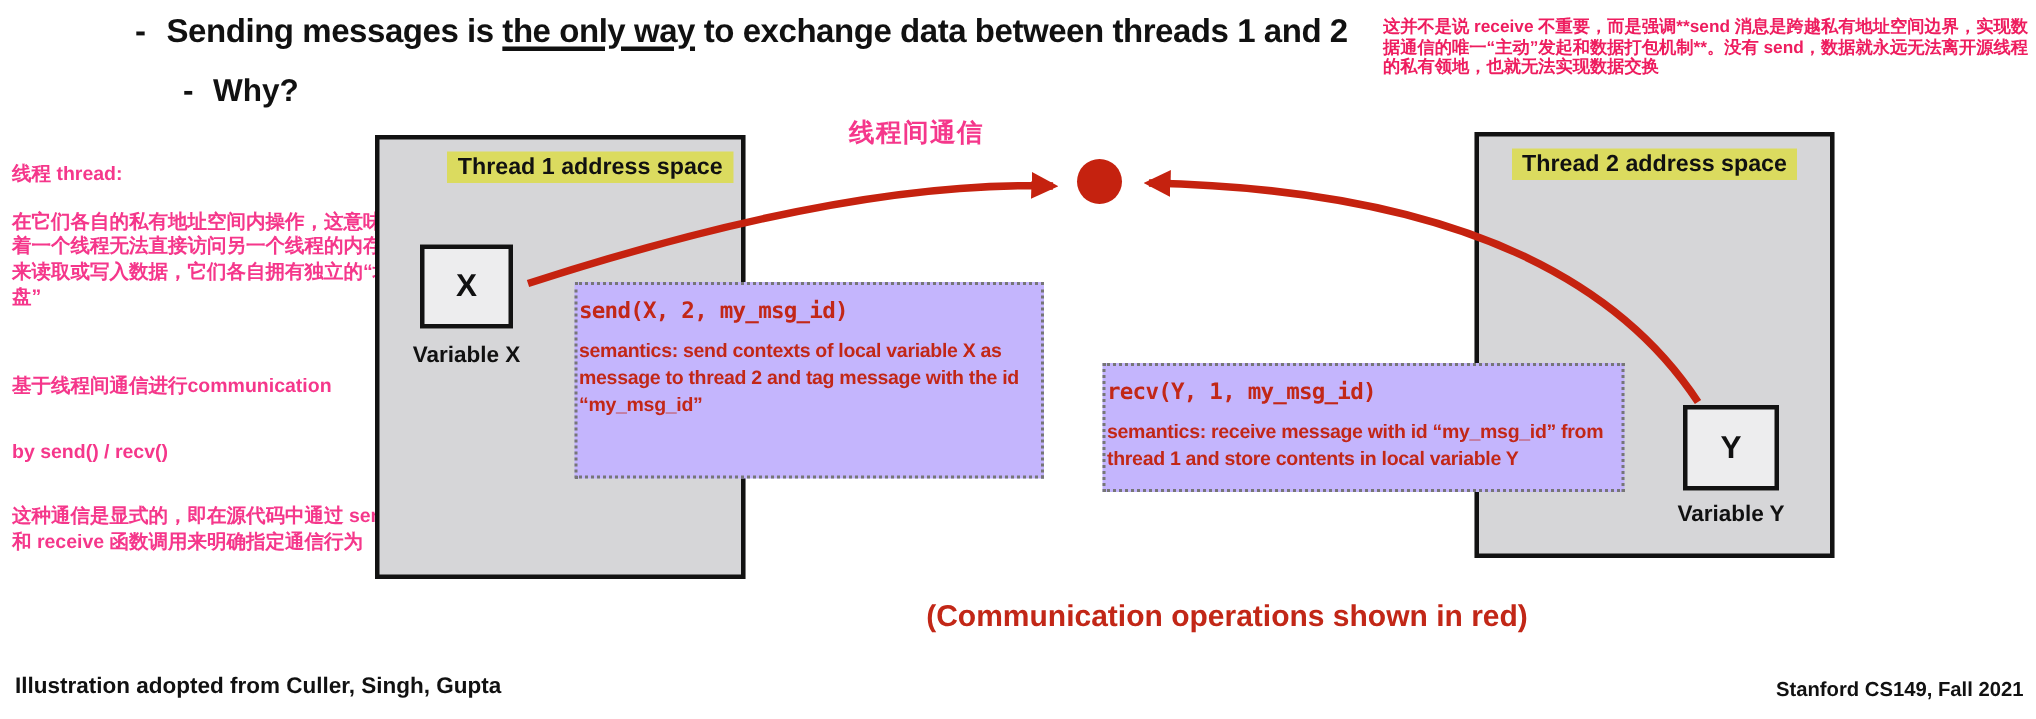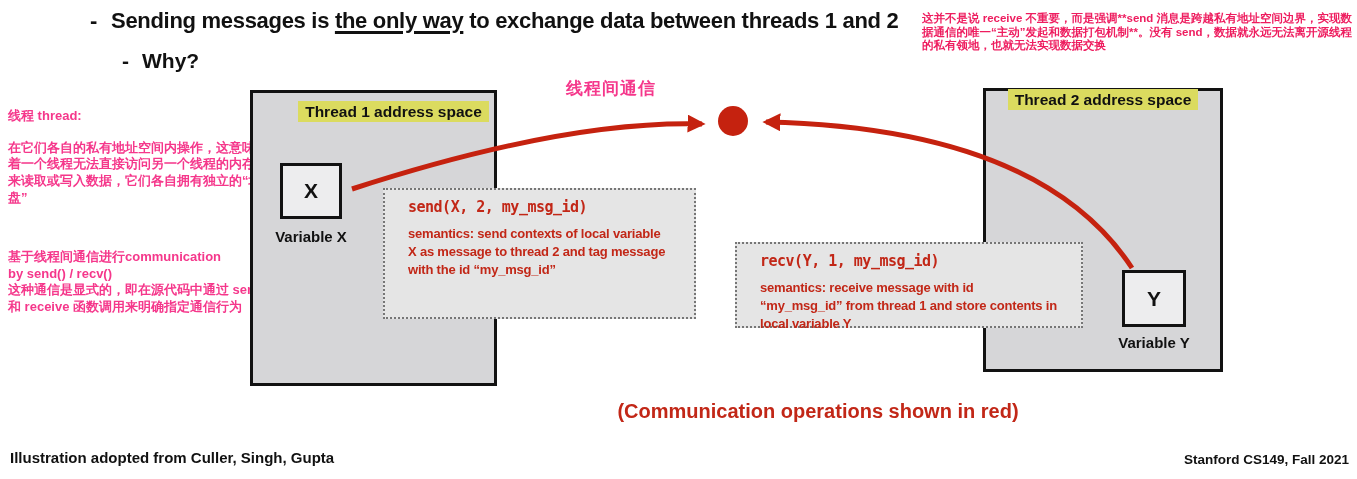--- a/index.html
+++ b/index.html
@@ -14,45 +14,45 @@
                 font-size:21px; font-weight:bold; }
 
   
   .note-top-right { position:absolute; left:922px; top:12px; width:436px; color:#ee1d5f;
                 font-size:11.5px; font-weight:bold; line-height:1.18; }
   .note-thread { position:absolute; left:8px; top:108px; width:254px; color:#f5378b;
                 font-size:13px; font-weight:bold; line-height:1.28; }
   .note-thread .body { margin-top:15px; }
   .note-comm { position:absolute; left:8px; top:249px; width:264px; color:#f5378b;
                 font-size:13px; font-weight:bold; line-height:1.28; }
-  .note-comm p + p { margin-top:0; }
+  .note-comm p + p { margin-top:27px; }
   .center-label { position:absolute; left:566px; top:77px; color:#f5378b;
                 font-size:17px; font-weight:bold; letter-spacing:1px; }
 
   
   .thread-box { position:absolute; background:#d6d6d8; border:3px solid #121212; }
   .thread1 { left:250px; top:90px; width:247px; height:296px; }
   .thread2 { left:983px; top:88px; width:240px; height:284px; }
   .thread-title { position:absolute; left:0; right:0; text-align:center; }
   .thread1 .thread-title { top:10px;padding-left:40px; }
-  .thread2 .thread-title { top:0; }
+  .thread2 .thread-title { top:10px; }
   .thread-title span { background:#dbdb5f; padding:2px 7px; font-size:15.5px; font-weight:bold; color:#111; }
 
   .var-box { position:absolute; background:#ededee; border:3px solid #121212;
              display:flex; align-items:center; justify-content:center;
              font-size:21px; font-weight:bold; color:#111; }
   .var-x { left:27px; top:70px; width:62px; height:56px; }
   .var-y { left:136px; top:179px; width:64px; height:57px; }
   .var-label { position:absolute; font-size:15px; font-weight:bold; color:#111; text-align:center; }
   .var-x-label { left:0px; top:135px; width:116px; }
   .var-y-label { left:108px; top:243px; width:120px; }
 
   
-  .code-box { position:absolute; background:#e5e5e5; border:2px dotted #767676;
-              padding:8px 23px; z-index:3; }
+  .code-box { position:absolute; background:#c4b5fd; border:2px dotted #767676;
+              padding:8px 1px; z-index:3; }
   .send-box { left:383px; top:188px; width:313px; height:131px; }
   .recv-box { left:735px; top:242px; width:348px; height:86px; }
   .code-line { font-family:"DejaVu Sans Mono", monospace; font-weight:bold; font-size:15px;
                color:#c22717; letter-spacing:-0.5px; white-space:nowrap; }
   .semantics { margin-top:9px; font-size:13px; font-weight:bold; color:#c22717;
                line-height:1.4; letter-spacing:-0.2px; }
 
   
   .arrows { position:absolute; left:0; top:0; width:1357px; height:479px;
             z-index:5; pointer-events:none; }

